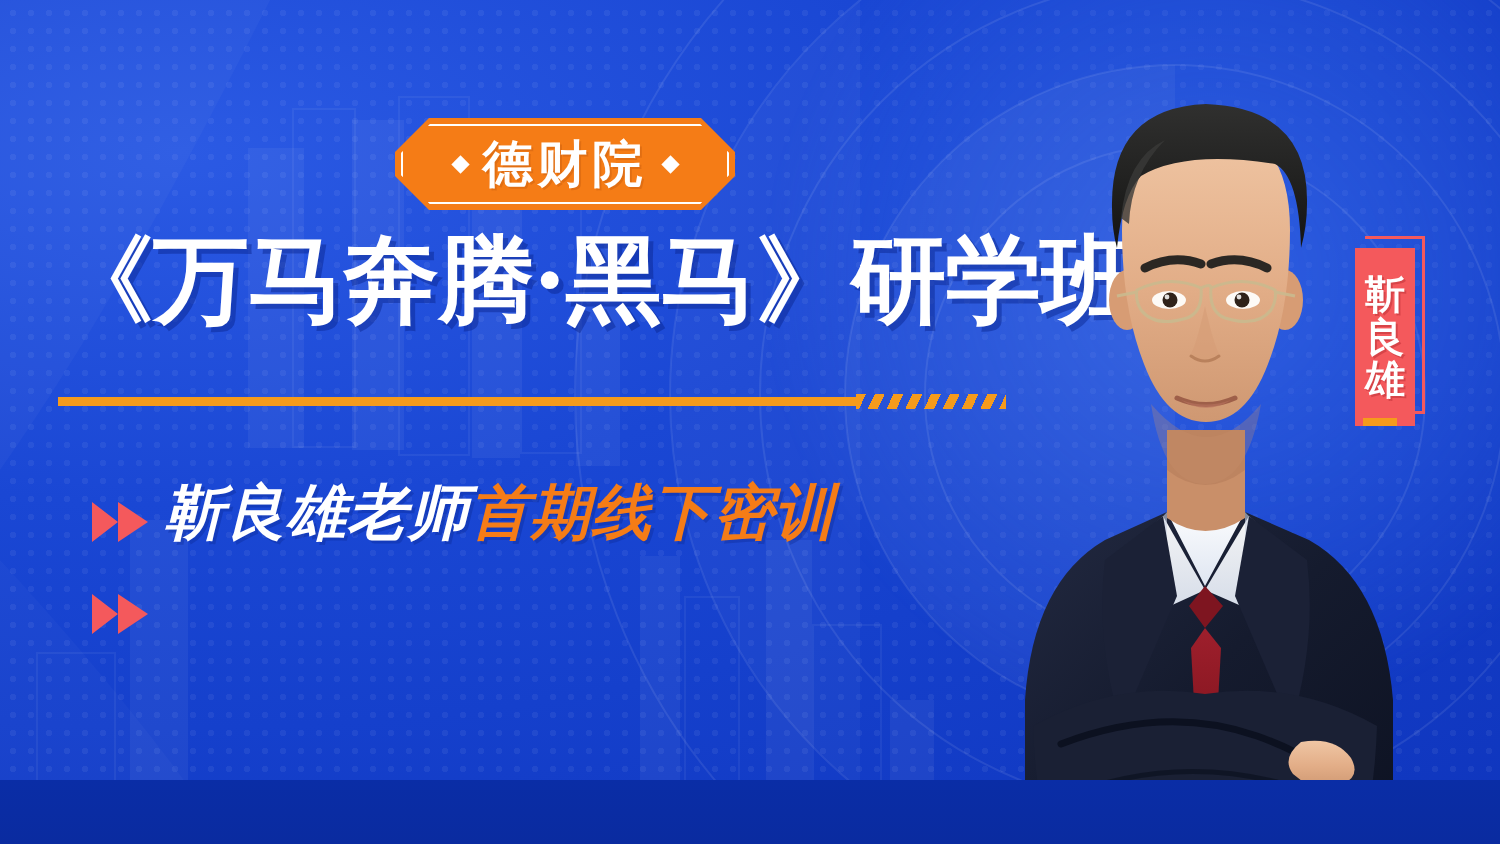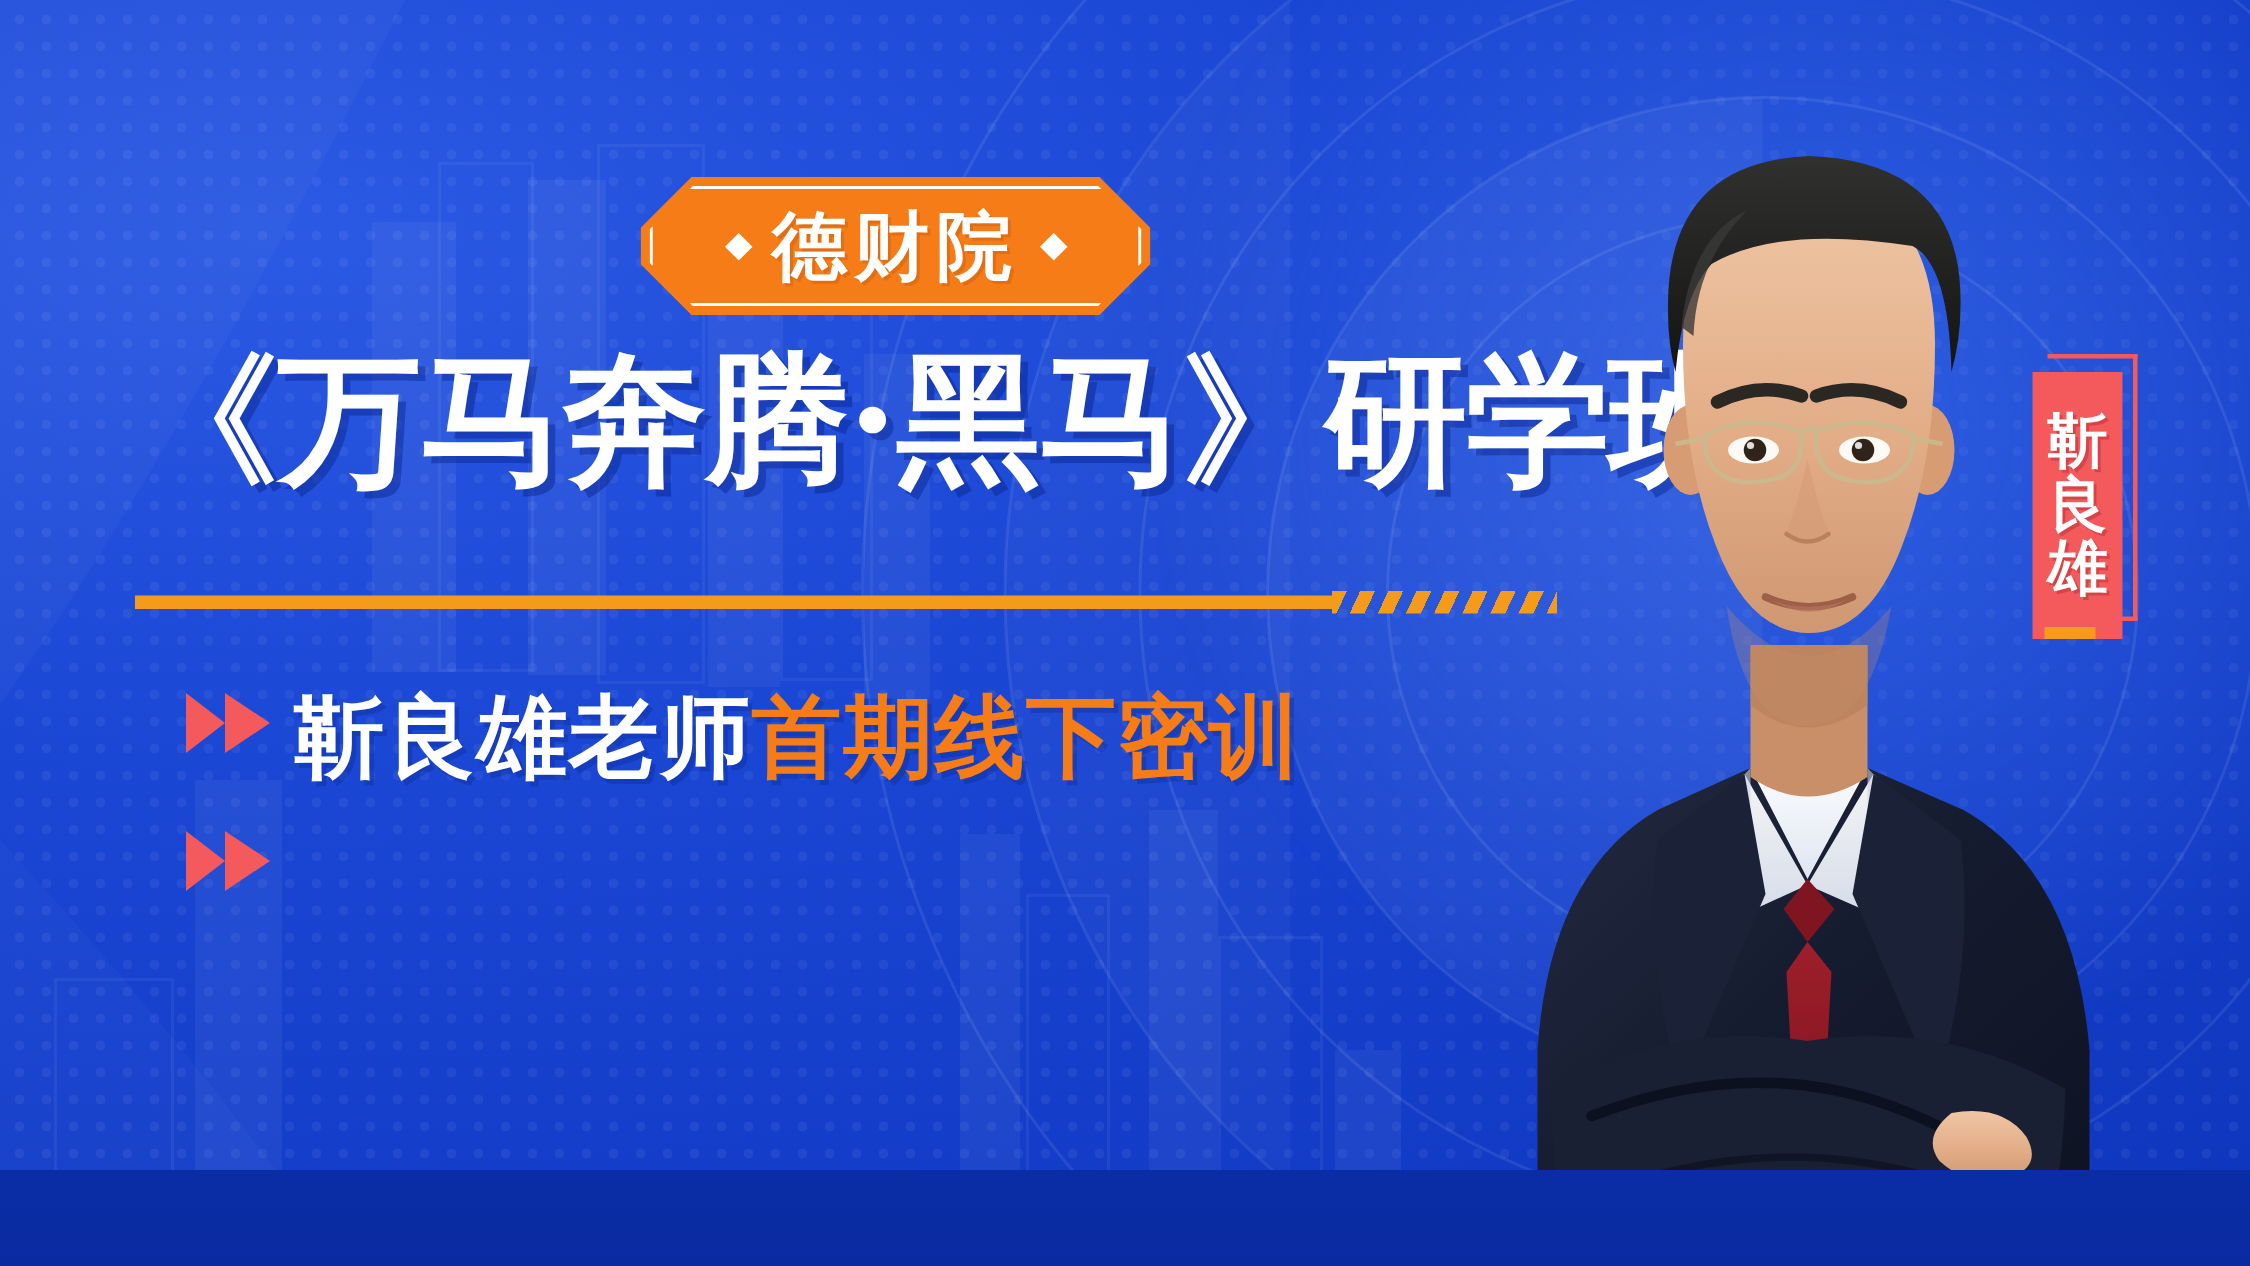--- a/index.html
+++ b/index.html
@@ -35,21 +35,21 @@
     background:radial-gradient(circle at 50% 50%, rgba(86,140,255,.40) 0%, rgba(66,118,240,.22) 45%, rgba(40,90,220,0) 70%);
     filter:blur(6px);
   }
 
   .bottom-band{
     position:absolute;left:0;right:0;bottom:0;height:64px;
     background:linear-gradient(180deg,#0a2da6 0%,#0a2ba0 100%);
   }
 
   
-  .content{position:absolute;left:0;top:0;width:1060px;height:656px;margin-left:32px;}
+  .content{position:absolute;left:0;top:0;width:1060px;height:656px;}
 
   
   .logo-wrap{position:absolute;left:395px;top:118px;width:340px;height:92px;}
   .plate{
     position:absolute;inset:0;
     background:#f57c16;
     clip-path:polygon(34px 0,306px 0,340px 34px,340px 58px,306px 92px,34px 92px,0 58px,0 34px);
     display:flex;align-items:center;justify-content:center;
   }
   .plate-edge{
@@ -85,21 +85,21 @@
   
   .divider{position:absolute;left:58px;top:394px;width:948px;height:15px;}
   .divider .solid{position:absolute;left:0;top:3px;width:800px;height:9px;background:#f59b1c;}
   .divider .stripes{
     position:absolute;left:798px;top:0;width:150px;height:15px;
     background:repeating-linear-gradient(115deg,#f59b1c 0 9px,rgba(255,255,255,0) 9px 17px);
   }
 
   
   .bullets{position:absolute;left:92px;top:462px;}
-  .brow{display:flex;align-items:flex-start;height:80px;margin-bottom:12px;}
+  .brow{display:flex;align-items:flex-end;height:80px;margin-bottom:12px;font-style:italic;}
   .arrow{
     width:56px;height:40px;flex:0 0 auto;margin-right:16px;
     background:#f4595c;
     clip-path:polygon(0 0, 26px 20px, 26px 0, 56px 20px, 26px 40px, 26px 20px, 0 40px);
   }
   .btext{
     font-size:60px;font-weight:700;color:#fff;line-height:1;white-space:nowrap;
     font-family:"DejaVu Sans","Liberation Sans",sans-serif;
     letter-spacing:1px;
     text-shadow:3px 3px 0 rgba(9,36,140,.32);

